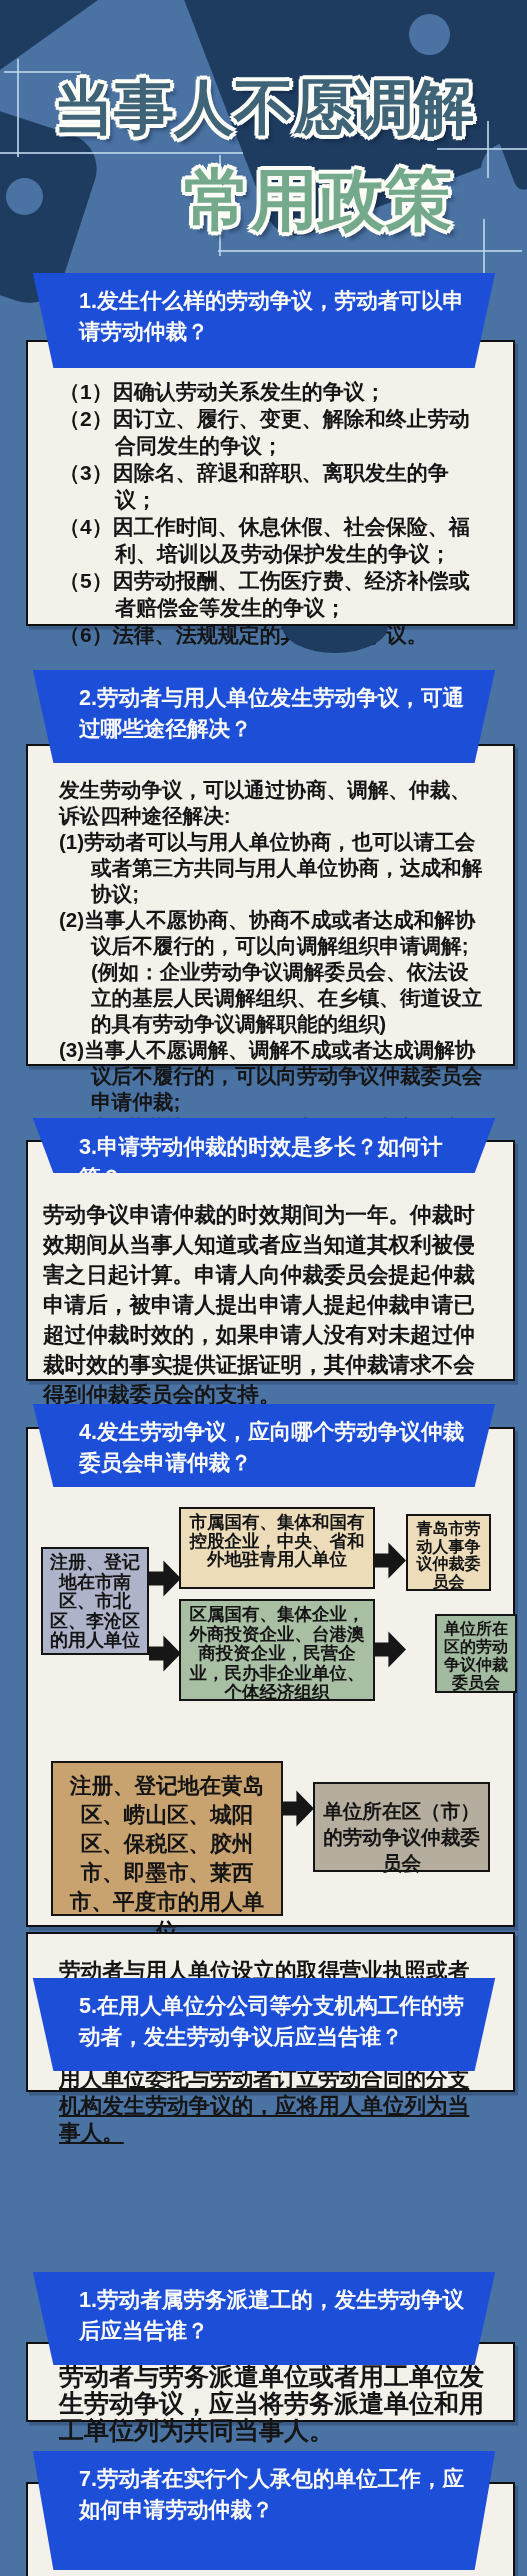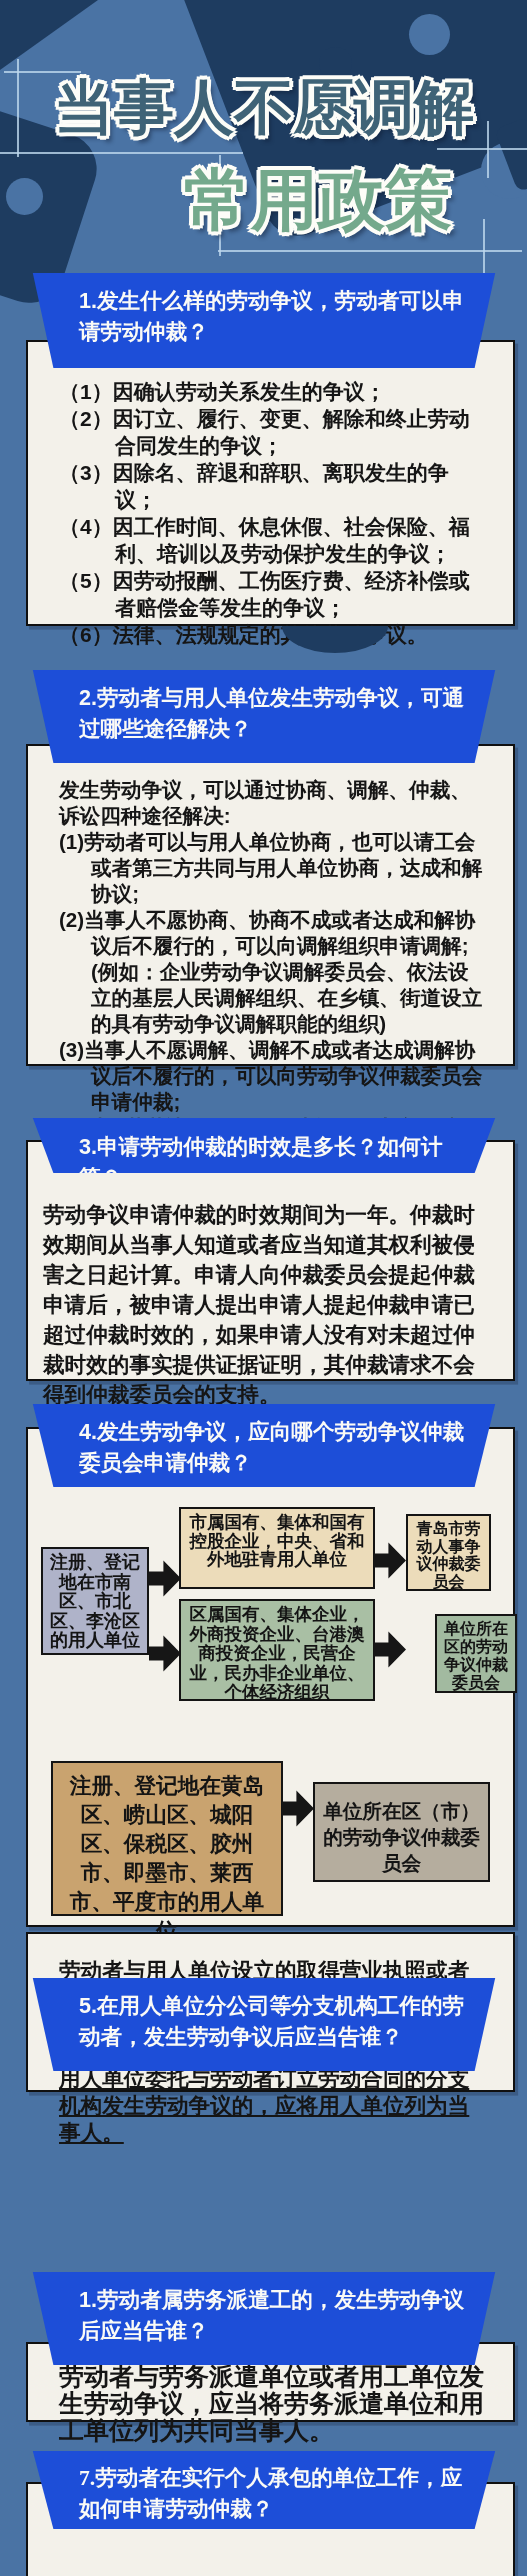--- a/index.html
+++ b/index.html
@@ -38,21 +38,21 @@
   .trap{position:absolute;left:30px;width:468px;background:#1d4ed8;color:#fafaf6;
         box-sizing:border-box;padding:12.4px 27px 0 49px;font-size:21.6px;line-height:31px;
         clip-path:polygon(0.6% 0,99.4% 0,95% 100%,5% 100%);z-index:5;}
   .trap.single{padding-top:13.4px;}
   .t1{top:273px;height:95px;}
   .t2{top:670px;height:93px;}
   .t3{top:1118px;height:55px;}
   .t4{top:1404px;height:83px;}
   .t5{top:1978px;height:93px;}
   .t6{top:2272px;height:93px;}
-  .t7{top:2451px;height:78px;font-family:Liberation Serif, serif;}
+  .t7{top:2451px;height:119px;}
   
   .card{position:absolute;left:26px;width:489px;background:#f3f1ea;border:2.6px solid #101010;
         box-sizing:border-box;box-shadow:3.1px 3.6px 0 rgba(15,25,45,0.25);z-index:3;color:#151515;}
   .card p{margin:0;}
   .c1{top:340px;height:286px;padding:36px 28px 0 31px;font-size:21px;line-height:27px;}
   .c2{top:744px;height:322px;padding:31px 28px 0 31px;font-size:20.6px;line-height:26px;}
   .c3{top:1140px;height:241px;padding:58px 28px 0 15px;font-size:21.6px;line-height:30px;}
   .c4{top:1427px;height:500px;}
   .c5{top:1932px;height:160px;padding:23px 28px 5px 31px;font-size:21.6px;line-height:27px;text-decoration:underline;}
   .c6{top:2342px;height:80px;padding:18.5px 28px 0 31px;font-size:25px;line-height:27px;}
@@ -63,21 +63,21 @@
          border-radius:0 0 53px 53px / 0 0 27px 27px;z-index:4;}
   
   .fbox{position:absolute;box-sizing:border-box;border:2.1px solid #141414;color:#141414;
         padding:4.1px 5.2px;line-height:1.12;text-align:center;}
   .f-left{left:13px;top:118px;width:108px;height:108px;background:#afb3c9;font-size:18px;line-height:19.6px;}
   .f-m1{left:151px;top:78px;width:196px;height:82px;background:#ecdcba;font-size:17.5px;line-height:18.5px;}
   .f-r1{left:378px;top:85px;width:85px;height:77px;background:#ecdcba;font-size:16px;line-height:17.5px;}
   .f-m2{left:151px;top:170px;width:196px;height:102px;background:#a9bfa4;font-size:17.5px;line-height:19.6px;}
   .f-r2{left:379px;top:185px;width:82px;height:79px;background:#a2baa0;font-size:16px;line-height:18px;margin-left:28px;}
   .f-b1{left:23px;top:332px;width:232px;height:155px;background:#c9a36f;font-size:21.6px;line-height:29px;padding:8.2px 7.2px;}
-  .f-b2{left:285px;top:353px;width:177px;height:100px;background:#b5ad9e;font-size:19.6px;line-height:26px;padding:14.4px 7.2px;}
+  .f-b2{left:285px;top:353px;width:177px;height:90px;background:#b5ad9e;font-size:19.6px;line-height:26px;padding:14.4px 7.2px;}
   .arrow{position:absolute;width:32px;height:39px;background:#161616;
          clip-path:polygon(0 32%,45% 32%,45% 4%,100% 50%,45% 96%,45% 68%,0 68%);}
   .a1{left:121px;top:130px;} .a2{left:121px;top:205px;}
   .a3{left:346px;top:112px;} .a4{left:346px;top:201px;}
   .a5{left:254px;top:360px;}
 </style>
 </head>
 <body>
 
 <div id="page">

